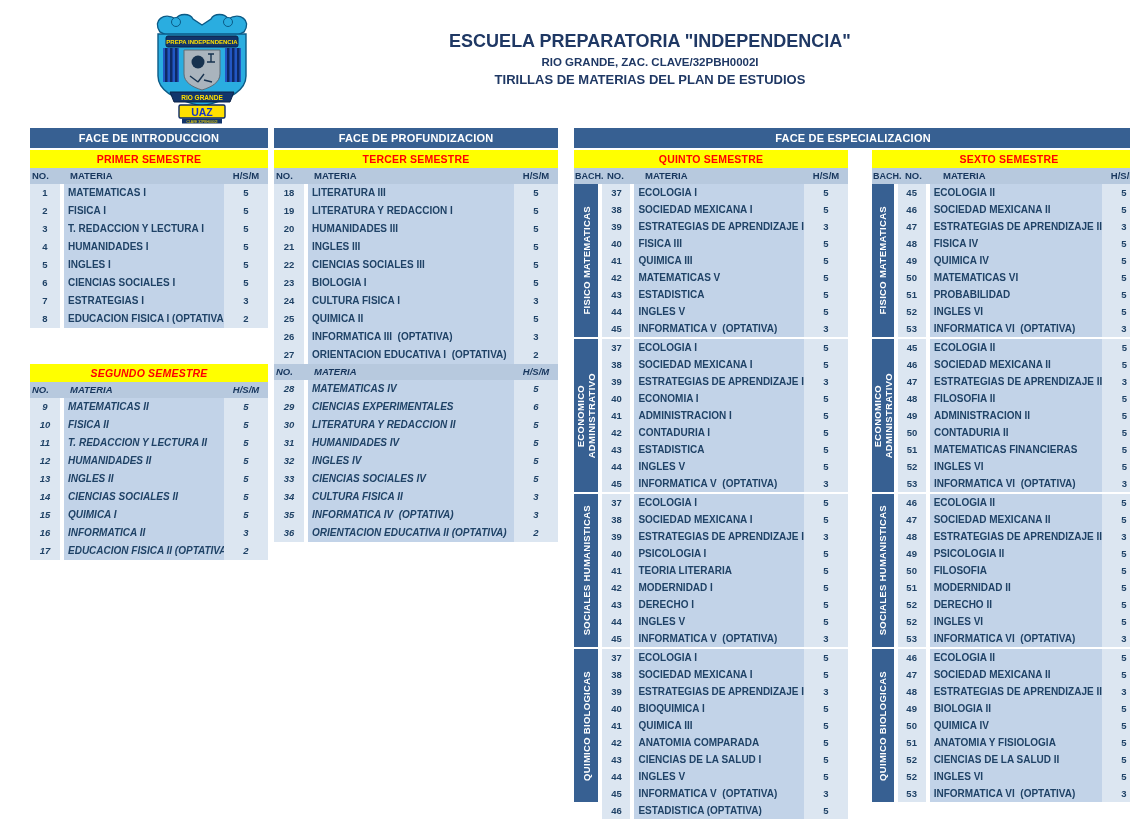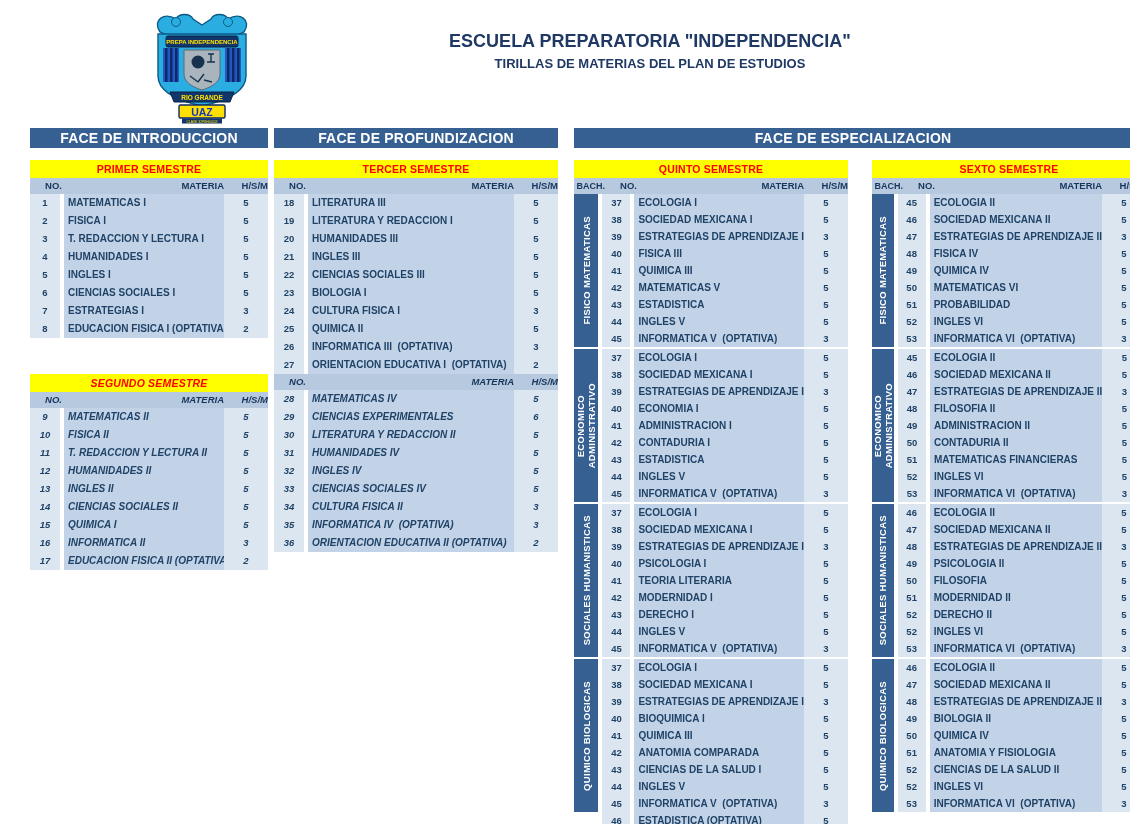--- a/index.html
+++ b/index.html
@@ -12,31 +12,31 @@
   .titles h1{font-size:18px;line-height:22px;margin:0 0 4px 0;font-weight:700;}
   .sub1{font-size:11.5px;font-weight:700;margin-bottom:4px;}
   .sub2{font-size:13px;font-weight:700;}
 
   
   .board{position:absolute;left:30px;top:128px;display:flex;}
   .phase-intro{width:238px;margin-right:6px;}
   .phase-prof{width:284px;margin-right:4px;}
   .phase-esp{width:558px;padding-left:12px;}
   .phase-title{height:20px;line-height:20px;background:var(--phase-header-bg,#376092);color:#fff;
-               font-weight:700;font-size:14px;text-align:center;letter-spacing:.2px;margin-bottom:12px;}
+               font-weight:700;font-size:11px;text-align:center;letter-spacing:.2px;margin-bottom:2px;}
   .esp-tables{display:flex;gap:24px;}
   .esp-table{width:274px;}
   .simple-table.second{margin-top:36px;font-style:italic;}
   .phase-prof .simple-table.second{margin-top:0;}
 
   
   .sem-hdr{height:18px;line-height:18px;background:var(--semester-bg,#ffff00);color:var(--semester-text,#ff0000);
            font-weight:700;font-size:10.5px;text-align:center;letter-spacing:.2px;}
   .colhdr{display:flex;height:16px;line-height:16px;font-size:9.5px;font-weight:700;color:#17365d;}
-  .colhdr>div{background:var(--column-header-bg,#b7c9de);text-align:right;}
+  .colhdr>div{background:var(--column-header-bg,#b7c9de);}
   .ch-no{width:30px;padding-left:2px;}
   .ch-gap{width:4px;}
   .ch-mat{flex:1;padding-left:4px;}
   .ch-hsm{width:44px;text-align:center;}
   .ch-bach{width:30px;padding-left:1px;font-size:9px;overflow:hidden;}
 
   .trow{display:flex;height:18px;line-height:18px;font-size:10px;font-weight:700;color:#1f4266;}
   .c-no{width:30px;background:var(--row-light,#dce6f1);text-align:center;font-size:9.5px;}
   .c-gap{width:4px;}
   .c-mat{flex:1;background:var(--row-medium,#c2d3e8);padding-left:4px;white-space:pre;overflow:hidden;}
@@ -89,20 +89,21 @@
     <text x="56" y="89.5" text-anchor="middle" font-family="Liberation Sans, sans-serif" font-size="6.5" font-weight="bold" fill="#ffe000">RIO GRANDE</text>
 
     <rect x="33" y="95" width="46" height="13" rx="1.5" fill="#ffe000" stroke="#0e2a66" stroke-width="1.4"></rect>
     <text x="56" y="105.5" text-anchor="middle" font-family="Liberation Sans, sans-serif" font-size="10.5" font-weight="bold" fill="#1535c4">UAZ</text>
     <rect x="36" y="108.5" width="40" height="5" fill="#12356b"></rect>
     <text x="56" y="112.5" text-anchor="middle" font-family="Liberation Sans, sans-serif" font-size="3.4" fill="#ffe000">CLAVE 32PBH0002I</text>
   </svg>
 
   <div class="titles">
     <h1>ESCUELA PREPARATORIA "INDEPENDENCIA"</h1>
+    <div class="sub1">RIO GRANDE, ZAC. CLAVE/32PBH0002I</div>
     <div class="sub2">TIRILLAS DE MATERIAS DEL PLAN DE ESTUDIOS</div>
   </div>
 
   <div class="board">
 
     <section class="phase-intro">
       <div class="phase-title">FACE DE INTRODUCCION</div>
       <div class="simple-table">
           <div class="sem-hdr">PRIMER SEMESTRE</div>
           <div class="colhdr">

